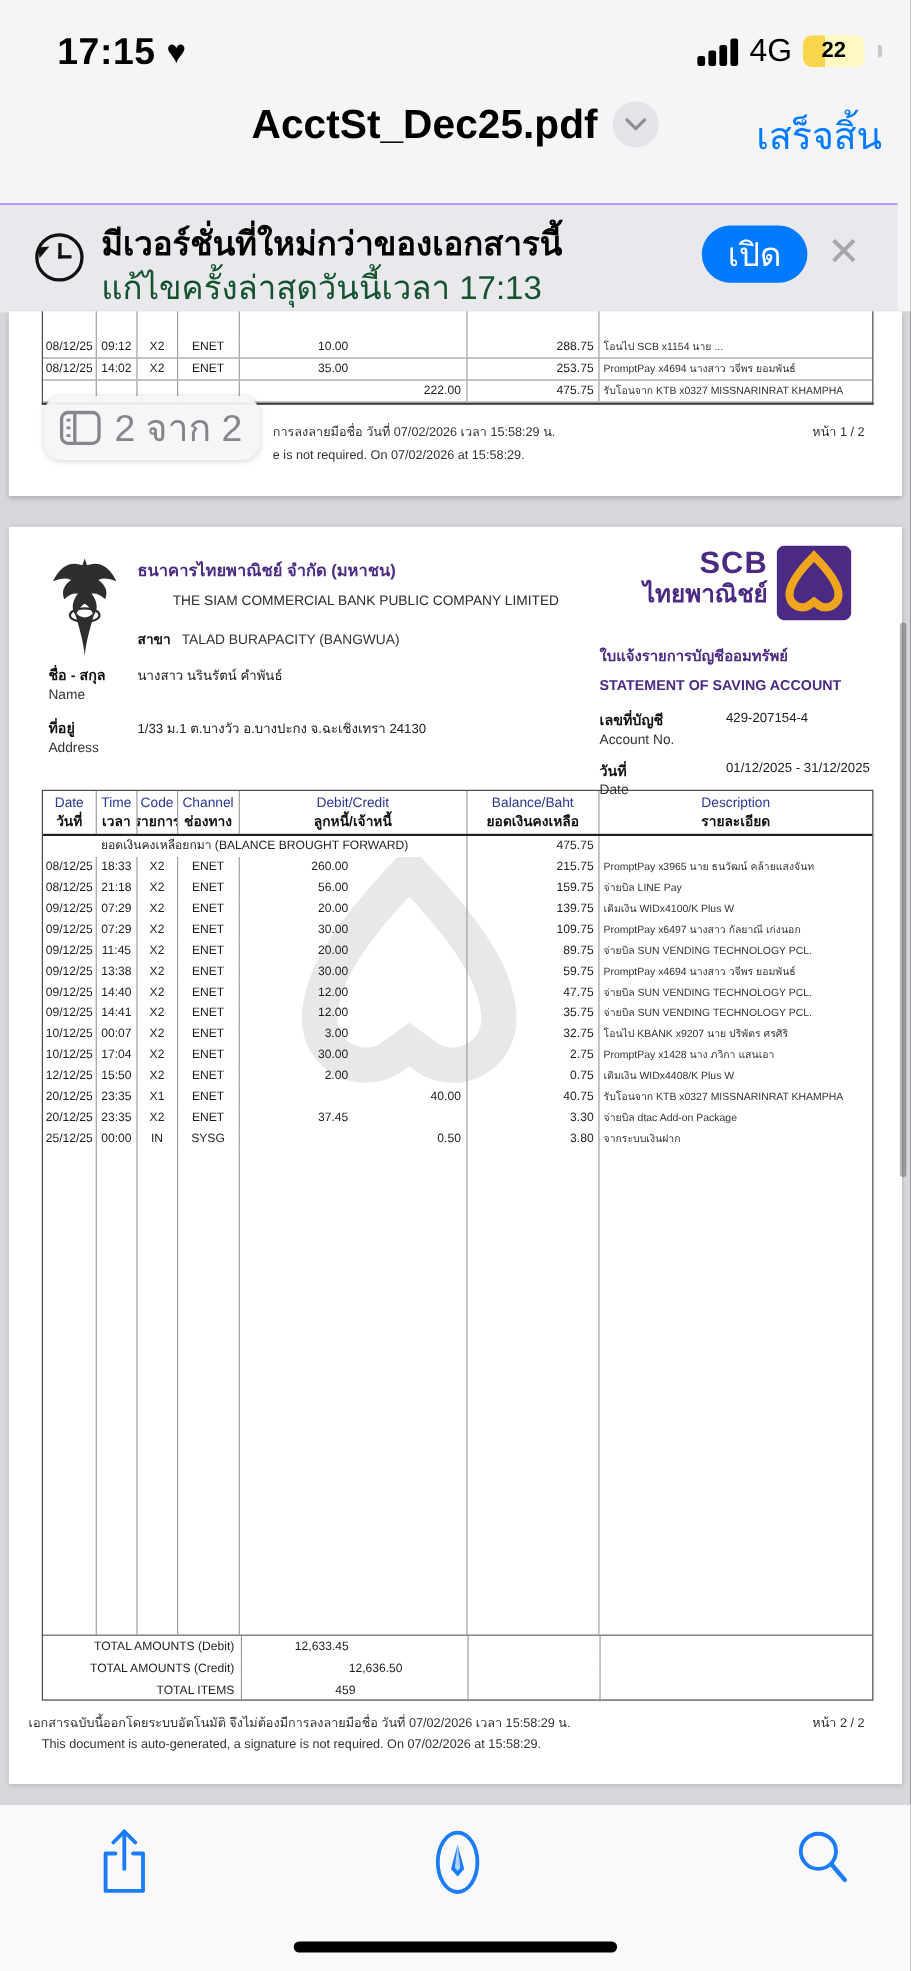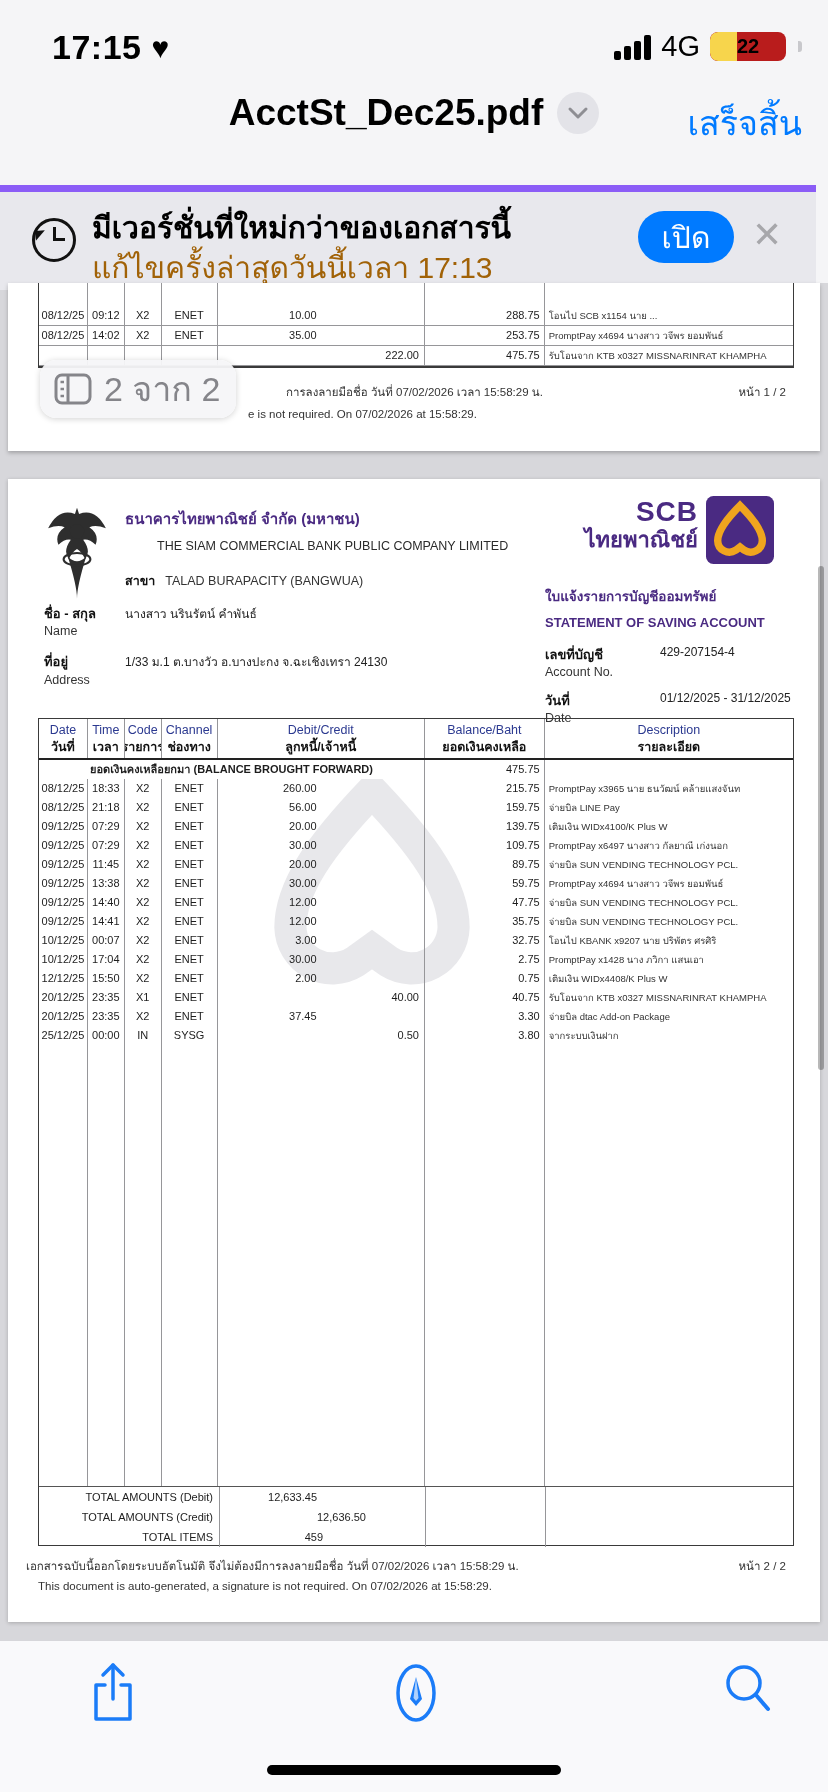--- a/index.html
+++ b/index.html
@@ -9,65 +9,65 @@
   .top{position:absolute;top:0;left:0;right:0;height:283px;background:#f5f5f7;}
   .statusbar{position:absolute;top:22px;left:0;right:0;height:54px;}
   .sb-left{position:absolute;left:52px;top:6px;display:flex;align-items:center;gap:10px;}
   .sb-time{font-size:34px;font-weight:bold;color:#000;letter-spacing:.5px;}
   .sb-heart{font-size:30px;color:#000;line-height:1;}
   .sb-right{position:absolute;right:26px;top:8px;display:flex;align-items:center;gap:10px;}
   .sig{display:flex;align-items:flex-end;gap:3px;height:26px;}
   .sig i{display:block;width:7px;background:#000;border-radius:2px;}
   .sig i:nth-child(1){height:9px}.sig i:nth-child(2){height:14px}.sig i:nth-child(3){height:19px}.sig i:nth-child(4){height:25px}
   .sb-net{font-size:29px;color:#000;}
-  .battery{position:relative;width:76px;height:29px;border-radius:8px;background:#b91c1c;overflow:hidden;}
+  .battery{position:relative;width:56px;height:29px;border-radius:8px;background:#fef9c3;overflow:hidden;}
   .battery .fill{position:absolute;left:0;top:0;bottom:0;width:36%;background:#f7d54c;border-radius:8px 0 0 8px;}
   .battery .pct{position:absolute;inset:0;display:flex;align-items:center;justify-content:center;
                 font-size:20px;font-weight:bold;color:#000;}
   .batt-tip{width:4px;height:11px;background:#c8c8cc;border-radius:0 3px 3px 0;margin-left:2px;}
   .navbar{position:absolute;top:92px;left:0;right:0;height:70px;}
   .nav-center{position:absolute;left:0;right:0;top:0;display:flex;justify-content:center;align-items:center;gap:14px;}
   .nav-title{font-size:37px;font-weight:bold;color:#000;}
   .nav-chev{width:42px;height:42px;border-radius:50%;background:#e3e3e8;display:flex;align-items:center;justify-content:center;}
   .nav-done{position:absolute;right:26px;top:4px;font-size:34px;color:#007AFF;}
   
-  .banner{position:absolute;top:185px;left:0;right:12px;height:98px;background:#e8e8ed;border-top:7px solid #8b5cf6;}
+  .banner{position:absolute;top:185px;left:0;right:12px;height:98px;background:#e8e8ed;border-top:1px solid #8b5cf6;}
   .hist{position:absolute;left:32px;top:26px;width:44px;height:44px;}
   .hist .c{position:absolute;inset:0;border:3px solid #111;border-radius:50%;}
   .hist .h1{position:absolute;left:21px;top:9px;width:3px;height:14px;background:#111;}
   .hist .h2{position:absolute;left:21px;top:20px;width:12px;height:3px;background:#111;}
   .hist .ar{position:absolute;left:-4px;top:6px;width:0;height:0;border:7px solid transparent;border-right-color:#111;transform:rotate(40deg);}
   .banner-title{position:absolute;left:92px;top:12px;font-size:30px;font-weight:bold;color:#000;}
-  .banner-sub{position:absolute;left:92px;top:52px;font-size:30px;color:#a16207;}
+  .banner-sub{position:absolute;left:92px;top:52px;font-size:30px;color:#14532d;}
   .open-btn{position:absolute;left:638px;top:19px;width:96px;height:52px;border-radius:26px;background:#007AFF;
             display:flex;align-items:center;justify-content:center;font-size:30px;color:#fff;}
   .banner-x{position:absolute;left:752px;top:22px;font-size:36px;color:#a7a7ab;}
   
   .pagecard{position:absolute;left:8px;width:812px;background:#fff;box-shadow:0 1px 4px rgba(0,0,0,.22);}
   .p1{top:283px;height:168px;box-shadow:0 2px 4px rgba(0,0,0,.25);}
   .p2{top:479px;height:1143px;}
   
   .trow{display:flex;height:19px;line-height:19px;font-size:11px;color:#1d1d1d;position:relative;z-index:2;}
   .tc{border-right:1px solid #969699;box-sizing:border-box;overflow:hidden;white-space:nowrap;}
   .c-date{width:49px;text-align:center;}
   .c-time{width:37px;text-align:center;}
   .c-code{width:37px;text-align:center;}
   .c-chan{width:56px;text-align:center;}
   .c-dc{width:208px;display:flex;}
   .deb{display:block;width:99px;text-align:right;}
   .cred{display:block;flex:1;text-align:right;padding-right:5px;}
   .c-bal{width:120px;text-align:right;padding-right:4px;}
   .c-desc{width:249px;border-right:none;padding-left:4px;font-size:9.5px;color:#333;}
-  .merge{width:387px;text-align:center;font-weight:bold;}
+  .merge{width:387px;text-align:center;font-weight:normal;}
   .hline{border-bottom:1px solid #969699;}
   
   .p1 .tblfrag{position:absolute;left:30px;top:0;width:756px;border-left:1.5px solid #3a3a3a;border-right:1.5px solid #3a3a3a;border-bottom:2px solid #3a3a3a;box-sizing:border-box;}
   .p1 .spacer{display:flex;height:23px;}
   .p1 .spacer .tc{height:23px;}
-  .p1-footer-th{position:absolute;left:240px;top:100px;font-size:11.5px;color:#333;margin-left:38px;}
+  .p1-footer-th{position:absolute;left:240px;top:100px;font-size:11.5px;color:#333;}
   .p1-pageno{position:absolute;right:34px;top:100px;font-size:11.5px;color:#333;}
   .p1-footer-en{position:absolute;left:240px;top:125px;font-size:11.5px;color:#333;}
   
   .pill{position:absolute;left:40px;top:360px;width:196px;height:58px;border-radius:16px;background:rgba(246,246,248,.95);
         box-shadow:0 1px 6px rgba(0,0,0,.18);display:flex;align-items:center;padding-left:14px;box-sizing:border-box;gap:12px;z-index:5;}
   .pill-label{font-size:34px;color:#85858a;}
   
   .b-thname{position:absolute;left:117px;top:28px;font-size:15px;font-weight:bold;color:#4A2A82;}
   .b-enname{position:absolute;left:117px;top:60px;font-size:12.5px;color:#2b2b2b;margin-left:32px;}
   .b-branch{position:absolute;left:117px;top:92px;font-size:12.5px;color:#333;}

